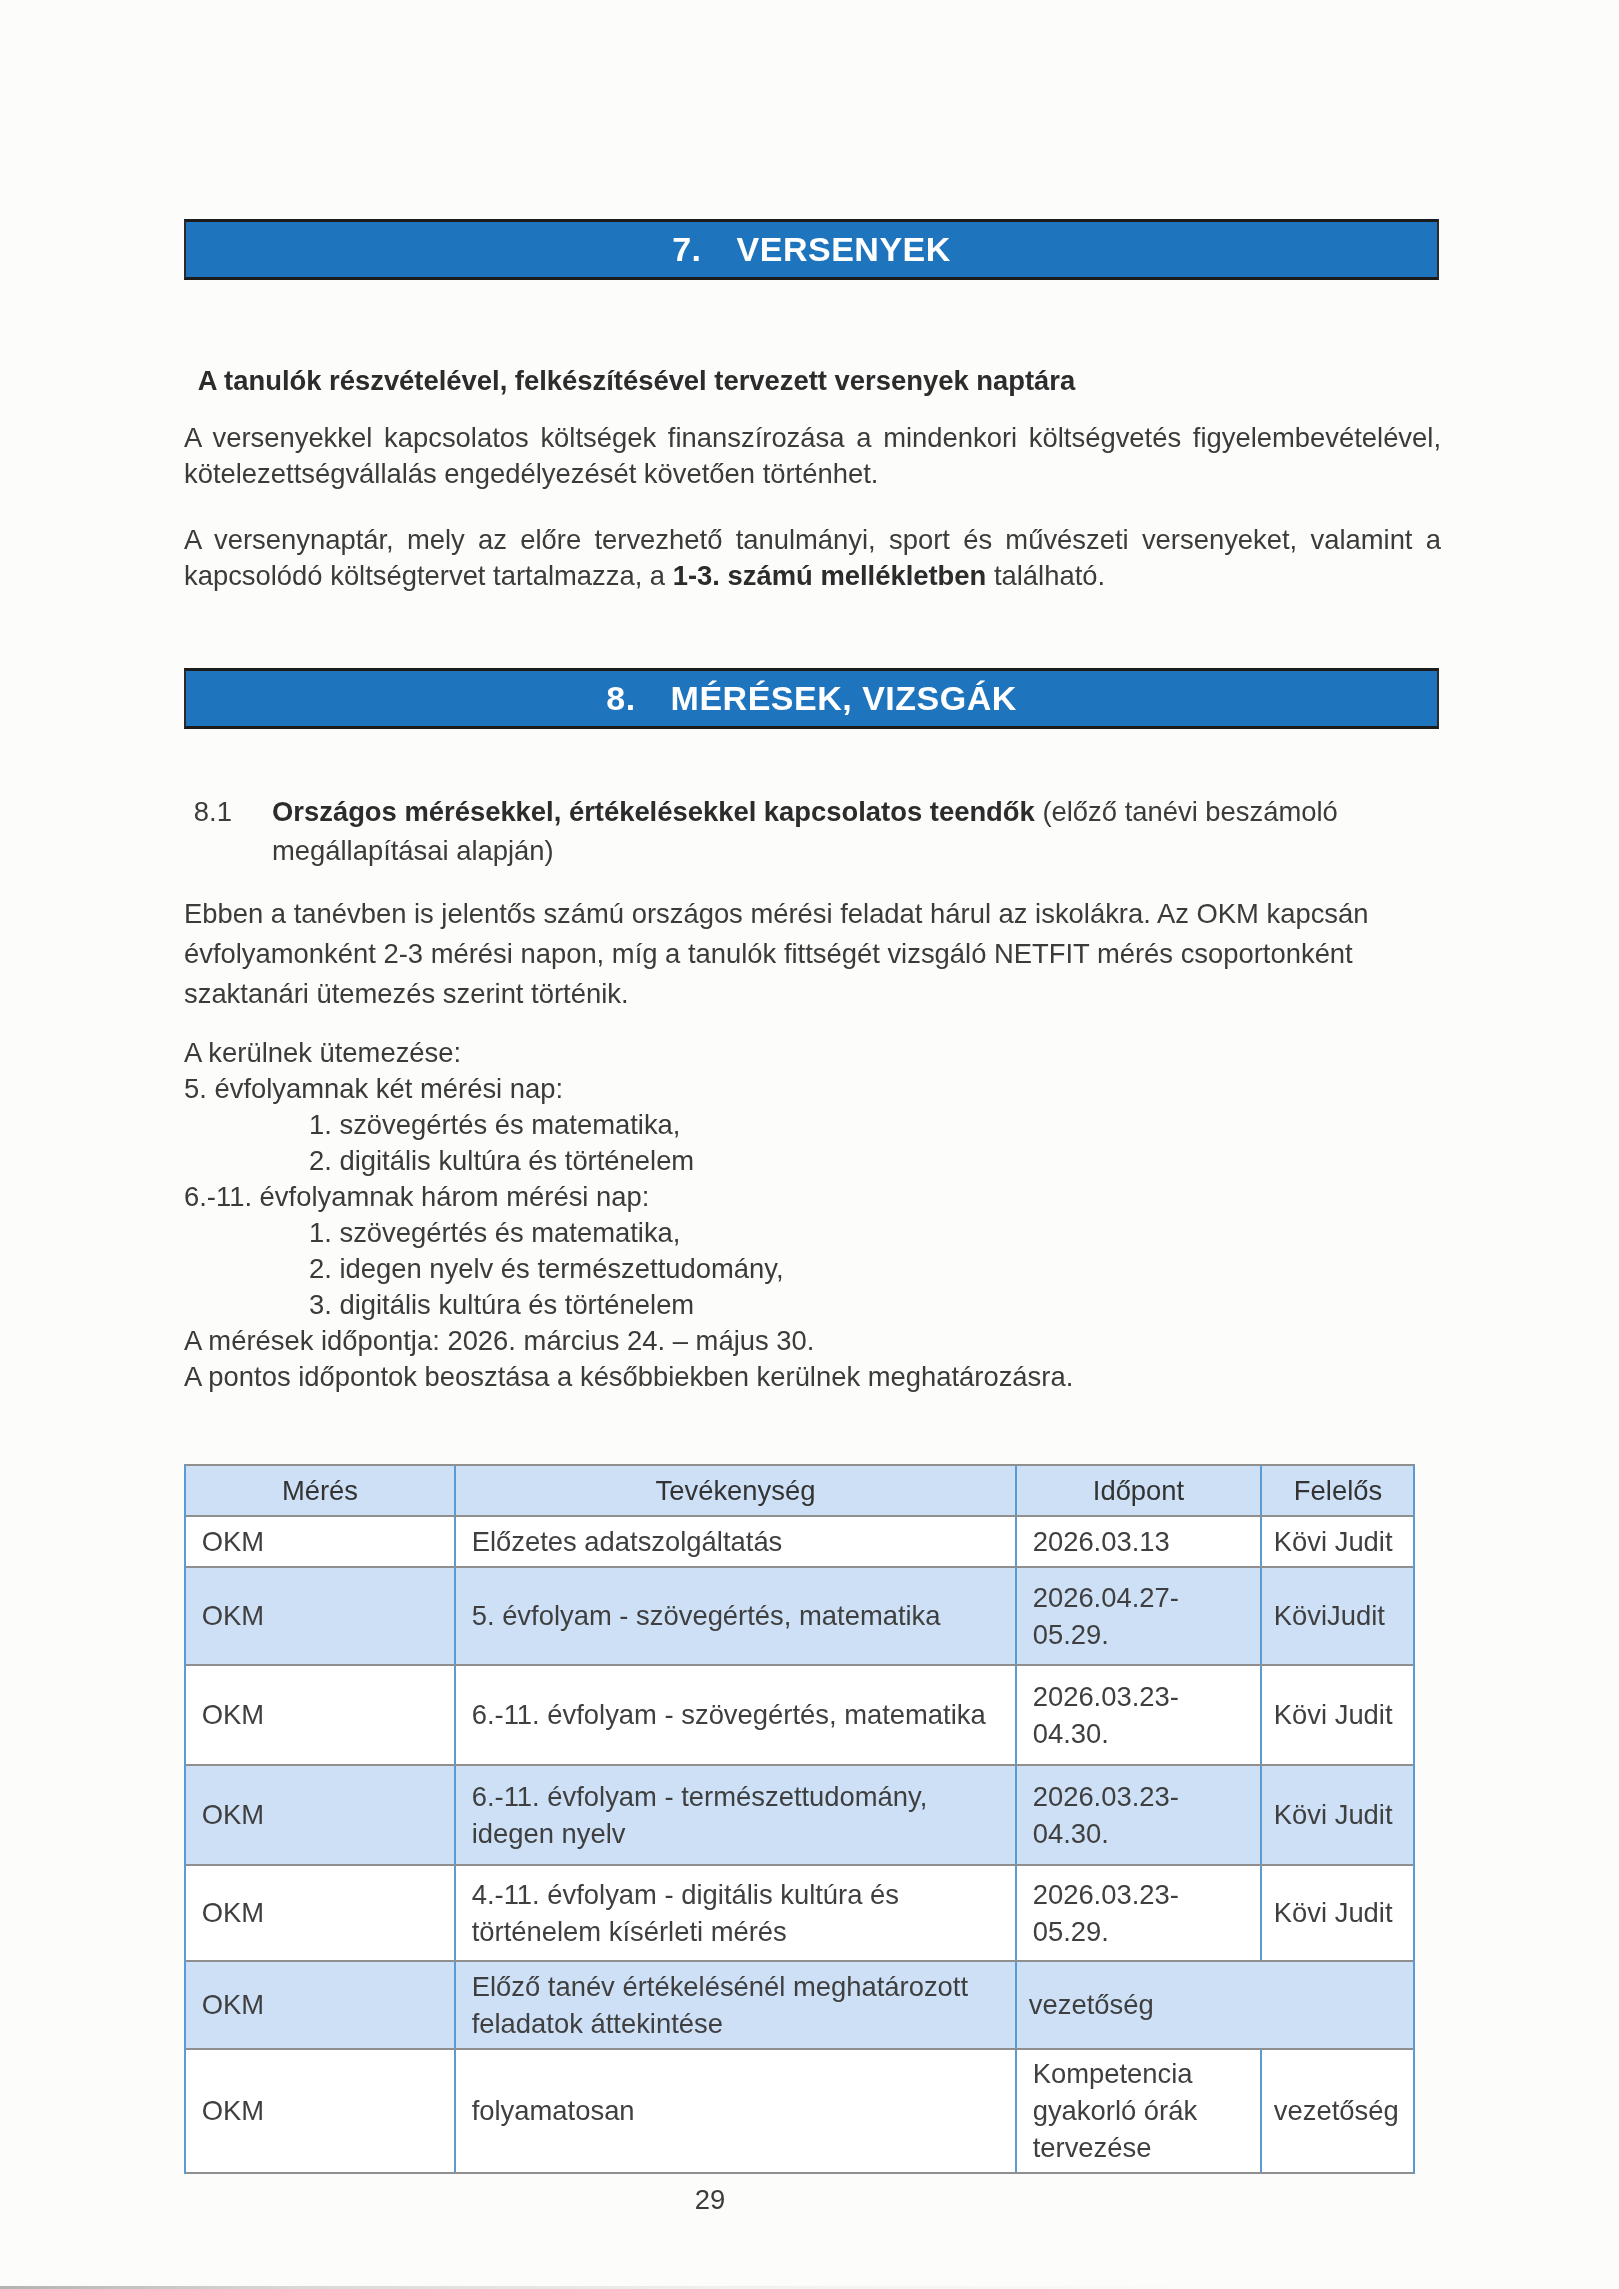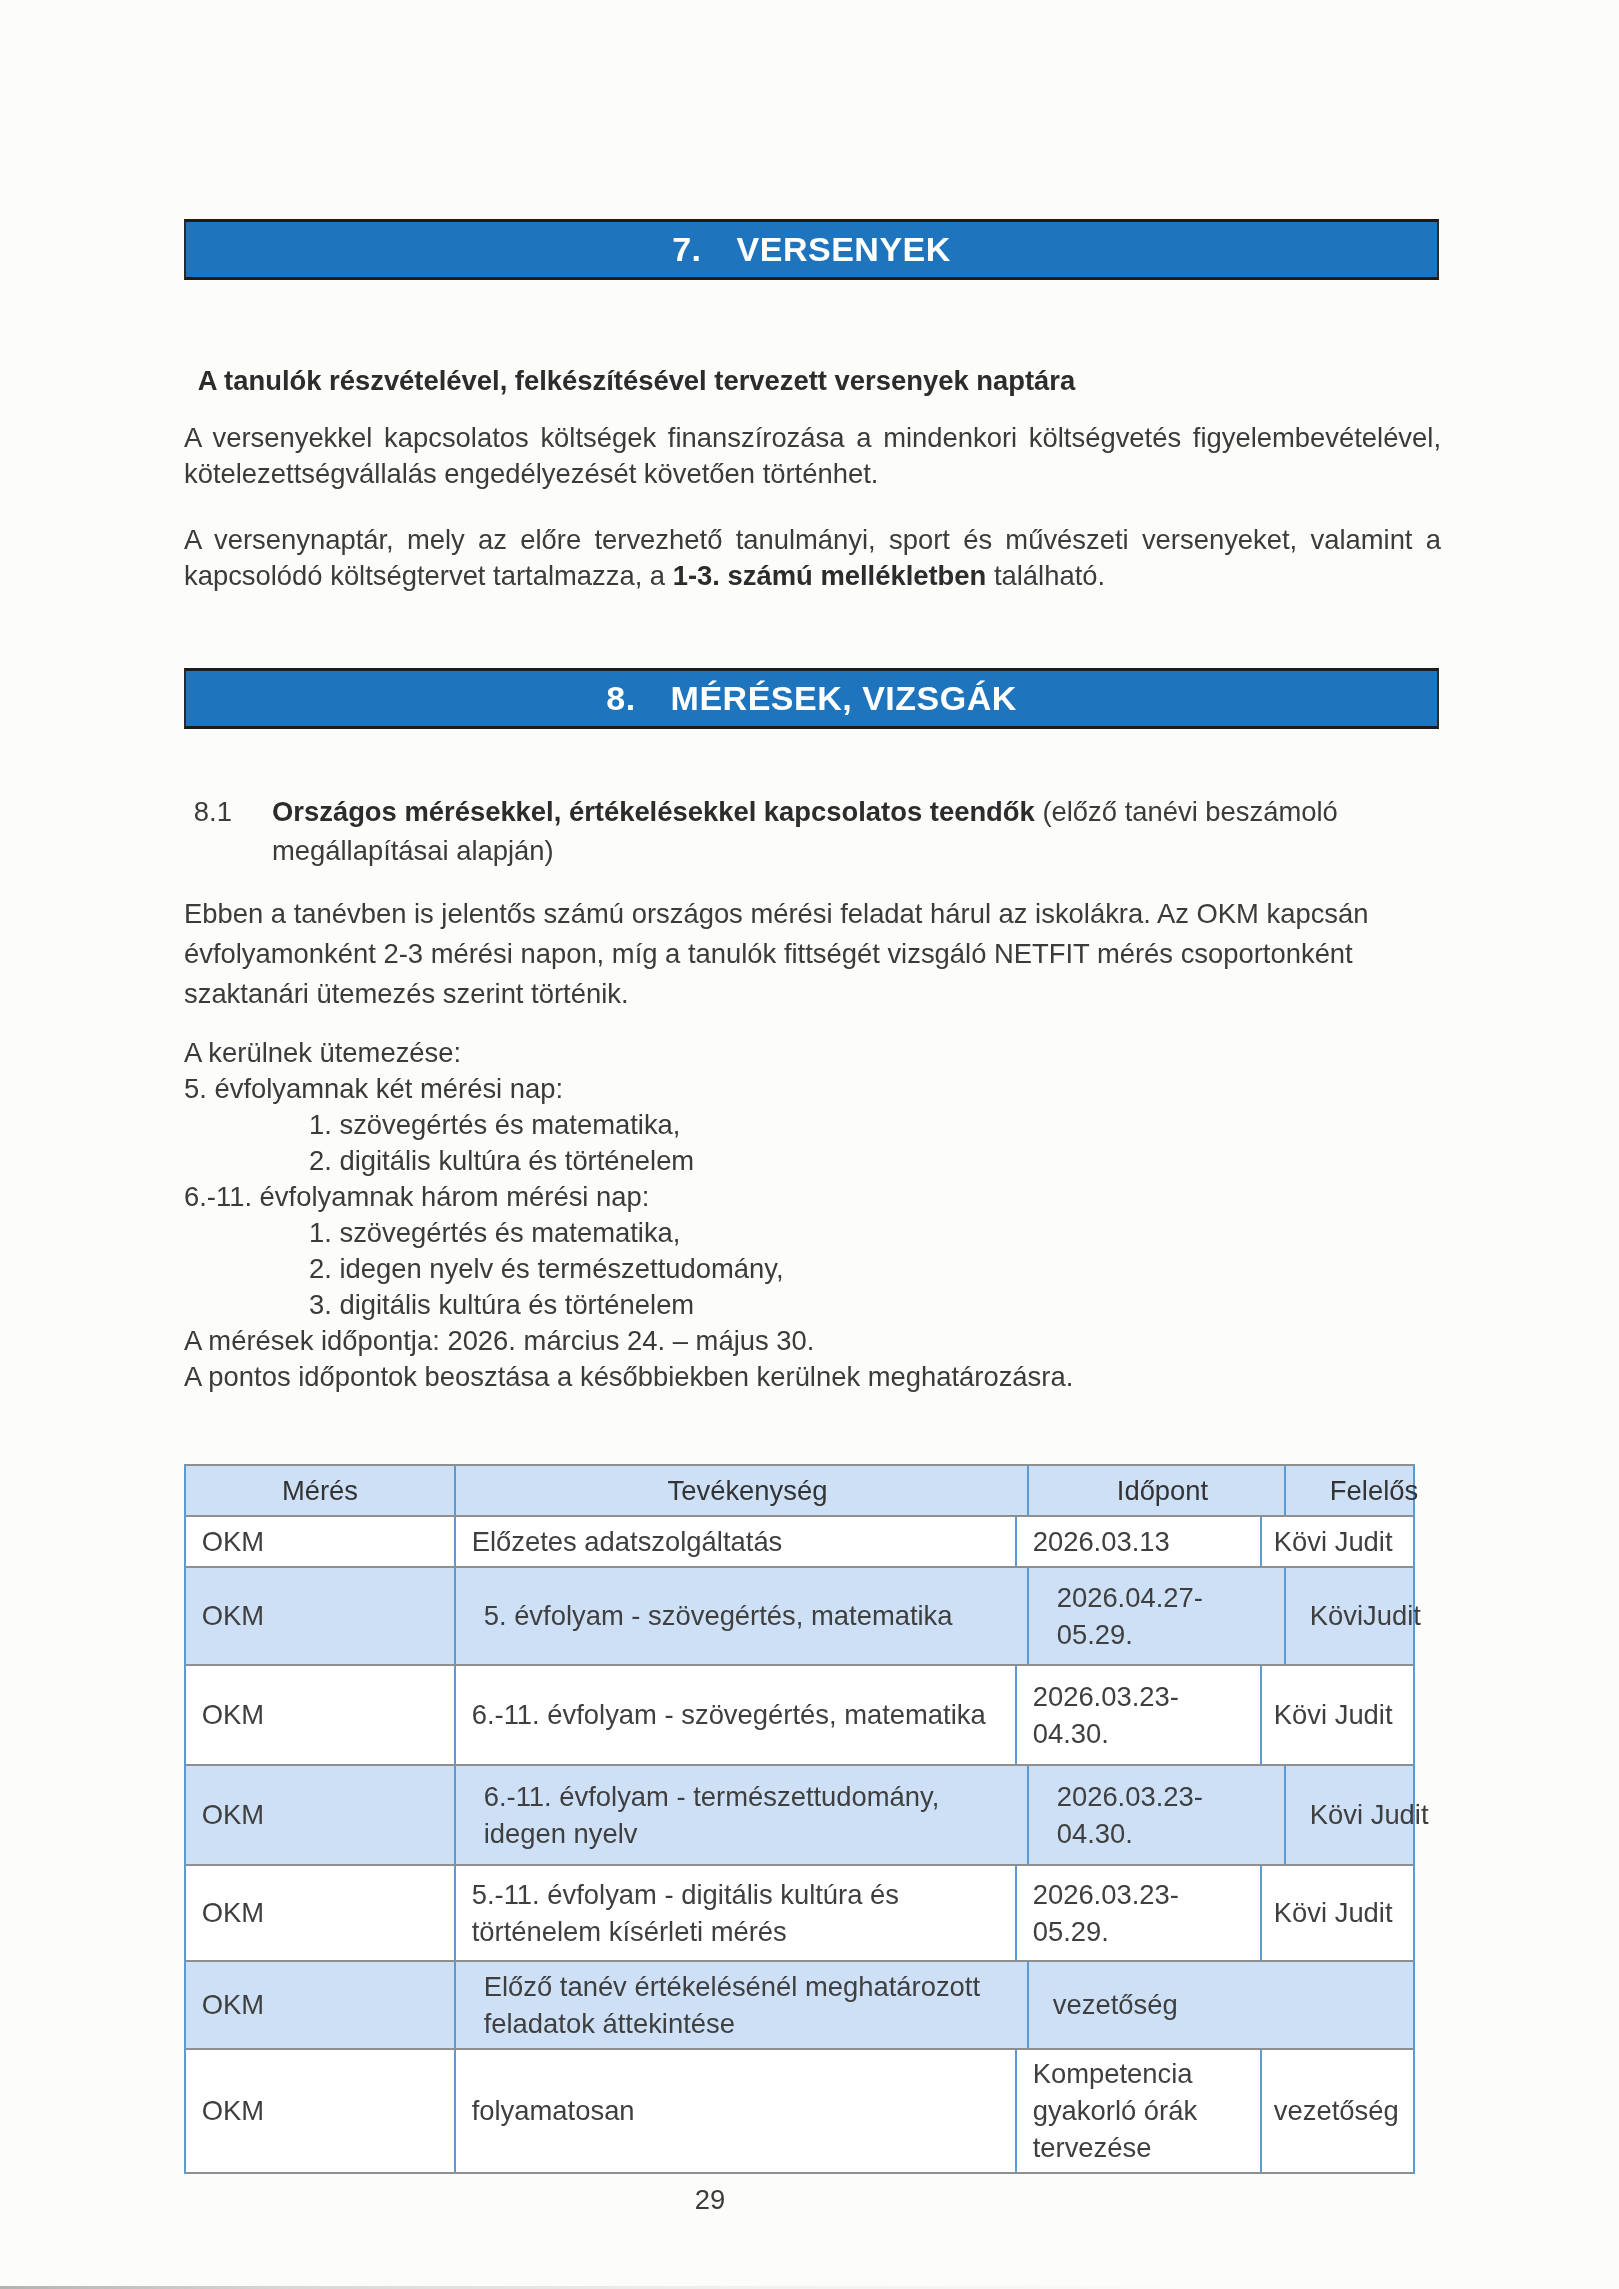--- a/index.html
+++ b/index.html
@@ -48,21 +48,21 @@
     border-left:2px solid #5b9bd5;
     border-right:2px solid #5b9bd5;
     font-size:27.4px;
   }
   .trow{
     display:grid;
     grid-template-columns:270px 561px 245px 152px;
     border-bottom:2px solid #8f8f8f;
     background:#ffffff;
   }
-  .trow.blue{background:#cde0f6;gap:12px;}
+  .trow.blue{background:#cde0f6;}
   .tcell{
     box-sizing:border-box;
     border-right:2px solid #5b9bd5;
     display:flex;align-items:center;
     padding:5.9px 9.8px 5.9px 15.7px;
     white-space:pre-line;
     line-height:37px;
     color:#3f3f3f;
   }
   .tcell:last-child{border-right:none;padding-left:11.8px;border-radius:8px;}
@@ -158,21 +158,21 @@
     <div class="trow r4 blue">
       <div class="tcell">OKM</div>
       <div class="tcell">6.-11. évfolyam - természettudomány,
 idegen nyelv</div>
       <div class="tcell">2026.03.23-
 04.30.</div>
       <div class="tcell">Kövi Judit</div>
     </div>
     <div class="trow r5">
       <div class="tcell">OKM</div>
-      <div class="tcell">5.-11. évfolyam - digitális kultúra és
+      <div class="tcell">4.-11. évfolyam - digitális kultúra és
 történelem kísérleti mérés</div>
       <div class="tcell">2026.03.23-
 05.29.</div>
       <div class="tcell">Kövi Judit</div>
     </div>
     <div class="trow r6 blue">
       <div class="tcell">OKM</div>
       <div class="tcell">Előző tanév értékelésénél meghatározott
 feladatok áttekintése</div>
       <div class="tcell">vezetőség</div>

